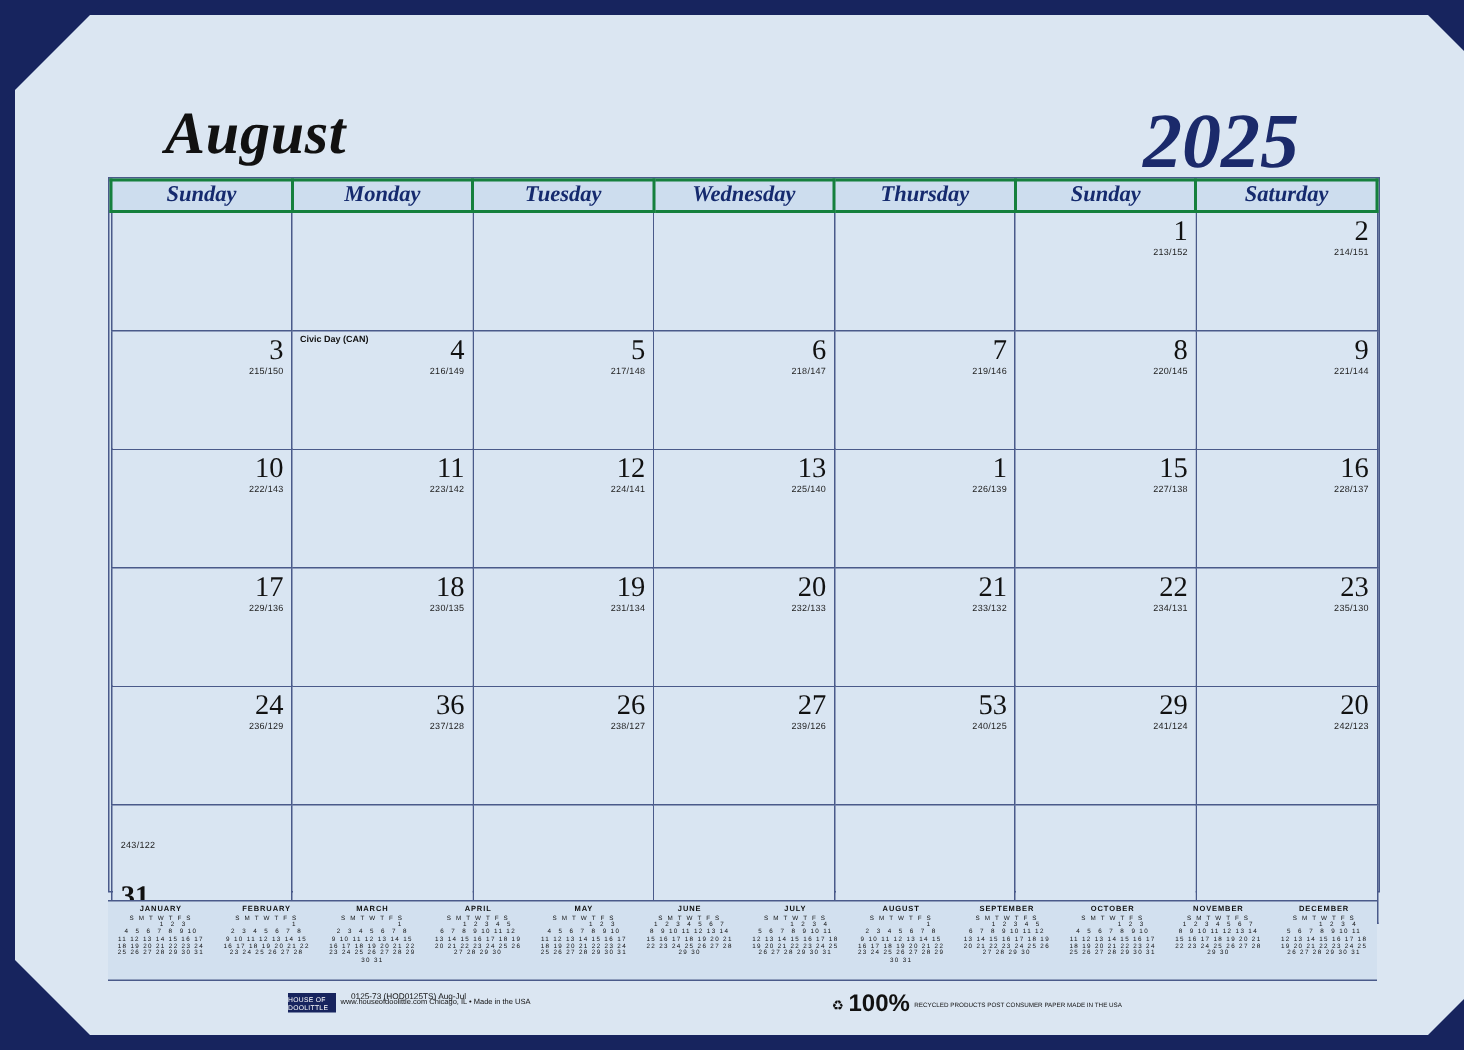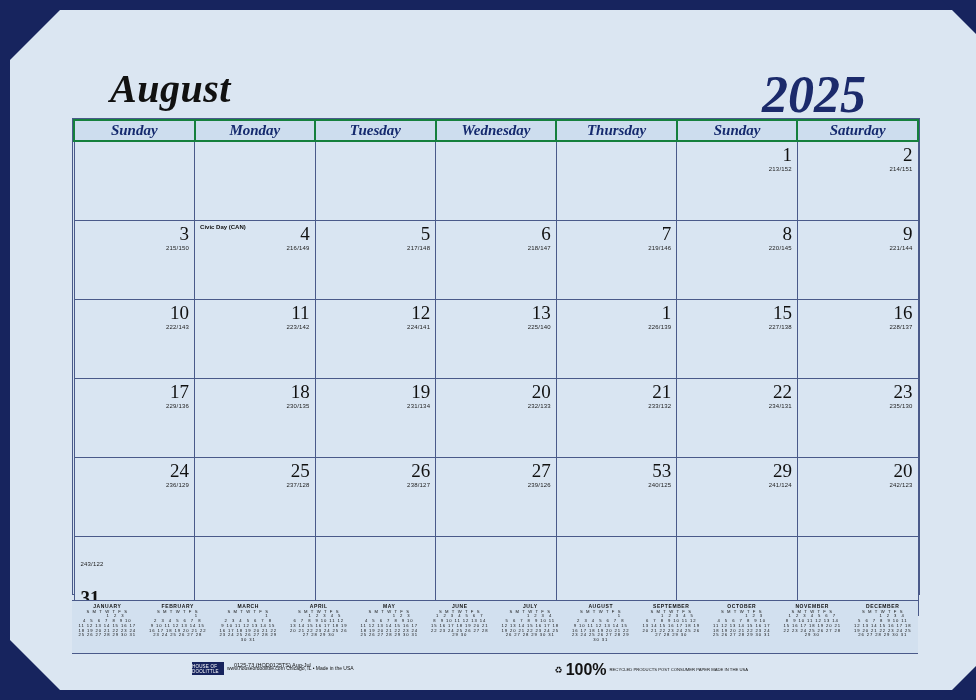--- a/index.html
+++ b/index.html
@@ -302,21 +302,21 @@
                 <span class="julian">235/130</span>
               </td>
           </tr>
 
           <tr>
             <td>
                 <span class="daynum">24</span>
                 <span class="julian">236/129</span>
               </td>
             <td>
-                <span class="daynum">25</span>
+                <span class="daynum">36</span>
                 <span class="julian">237/128</span>
               </td>
             <td>
                 <span class="daynum">26</span>
                 <span class="julian">238/127</span>
               </td>
             <td>
                 <span class="daynum">27</span>
                 <span class="julian">239/126</span>
               </td>

